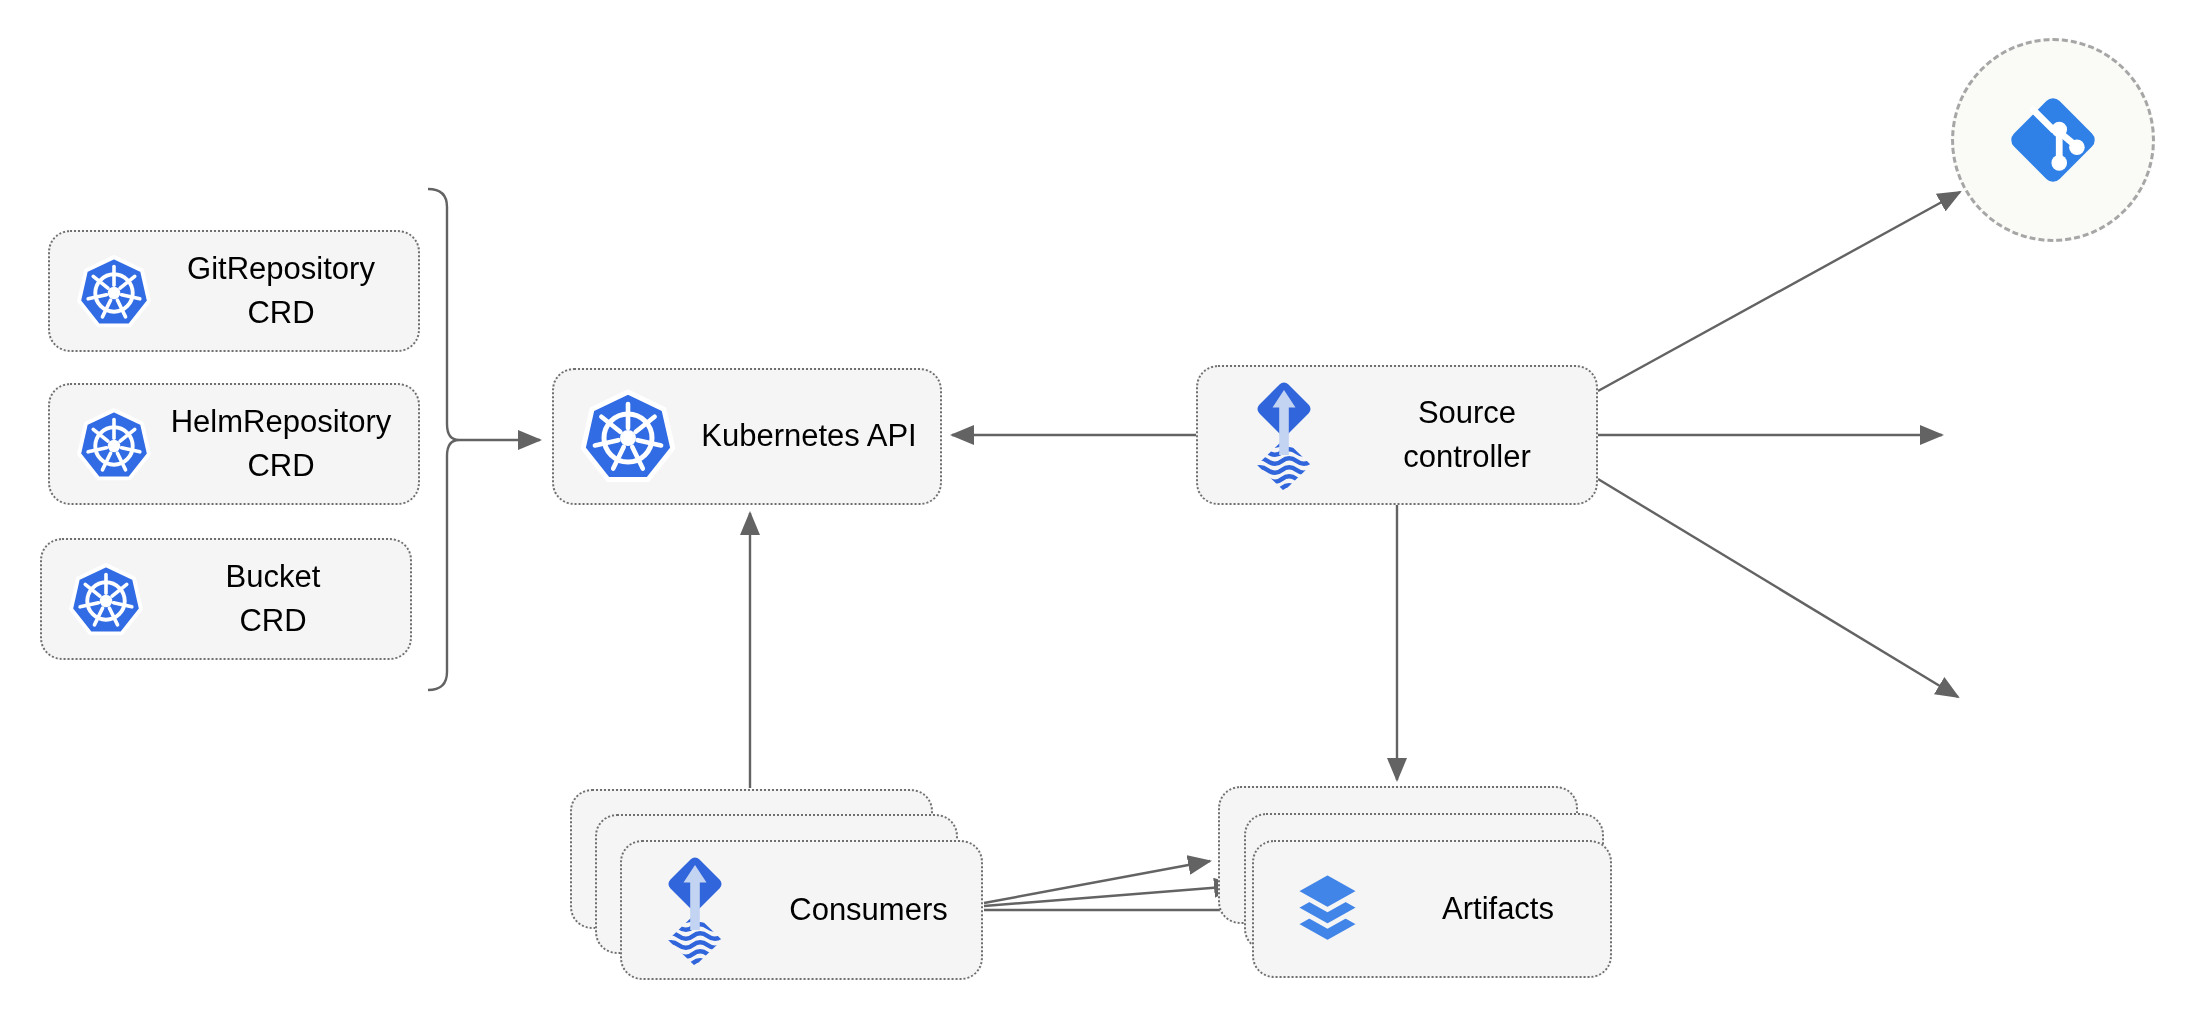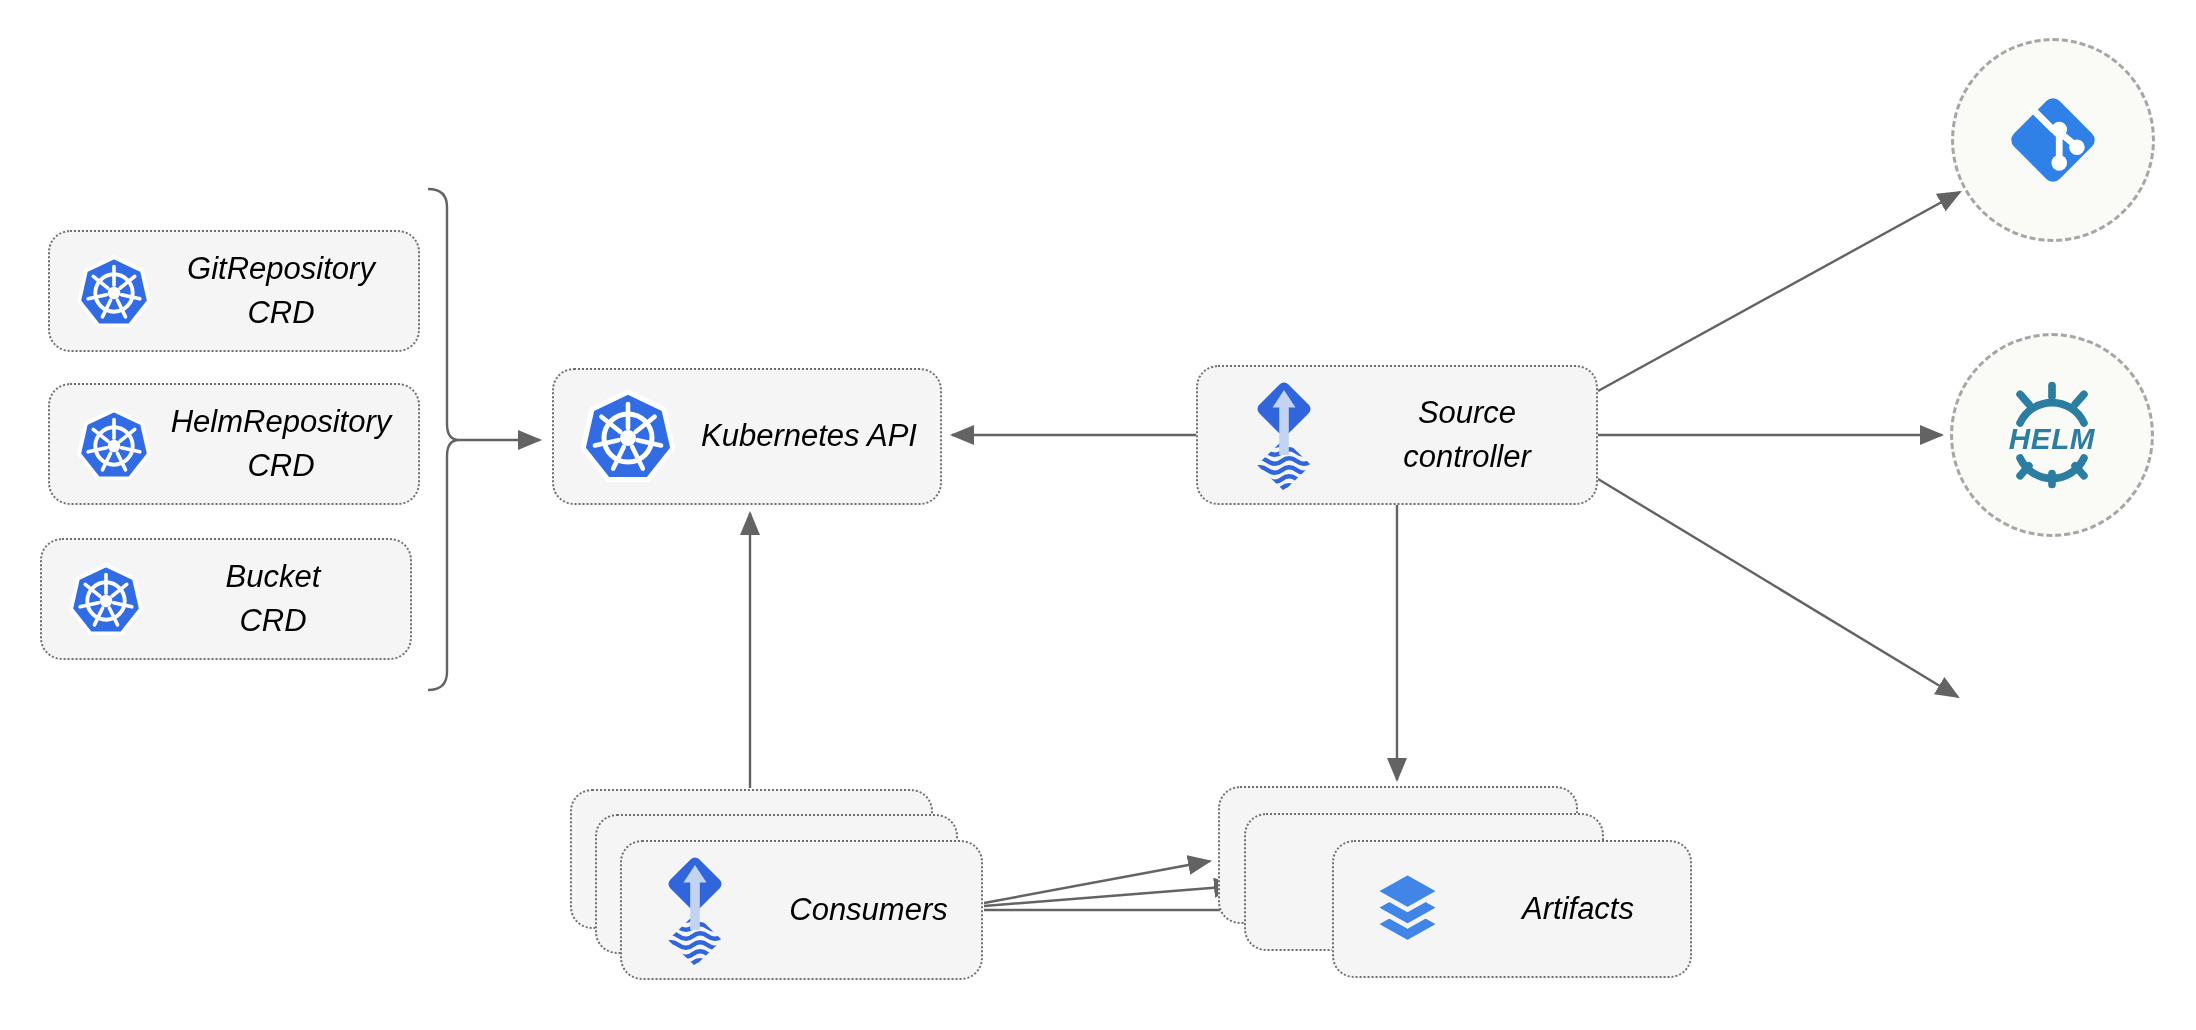--- a/index.html
+++ b/index.html
@@ -1,21 +1,20 @@
 <!DOCTYPE html>
 <html style="--canvas_bg: #ffffff; --box_bg: #f5f5f5; --box_border: #6f6f6f; --circle_bg: #fafaf7; --circle_border: #a6a6a6; --line: #636363; --text: #000000; --kubernetes_blue: #326ce5; --flux_blue: #3065dc; --flux_arrow_light: #c3d3f2; --git_blue: #2f81e7; --helm_teal: #2b7ea2; --s3_red: #e05243; --s3_dark: #7b2d21; --layers_blue: #4285e8;"><head>
 <meta charset="utf-8">
 <style>
   html,body{margin:0;padding:0;background:#fff;}
   .canvas{
     position:relative;width:2196px;height:1030px;
     background:var(--canvas_bg,#ffffff);
     font-family:"Liberation Sans","DejaVu Sans",sans-serif;
     overflow:hidden;
-    font-style:italic;
   }
   svg.connectors{position:absolute;left:0;top:0;z-index:1;}
   .node{
     position:absolute;z-index:2;box-sizing:border-box;
     background:var(--box_bg,#f5f5f5);
     border:2px dotted var(--box_border,#6f6f6f);
     border-radius:22px;
   }
   .node .icon{position:absolute;}
   .node .label{
@@ -138,21 +137,21 @@
   <div class="stackbox" style="left:595px;top:814px;width:363px;height:140px"></div>
   <div class="node" style="left:620px;top:840px;width:363px;height:140px">
     <svg class="icon" style="left:32px;top:12px" width="82" height="115">
         <use href="#sym-flux"></use>
       </svg>
     <div class="label" style="left:142px;right:8px">Consumers</div>
   </div>
 
   <div class="stackbox" style="left:1218px;top:786px;width:360px;height:138px"></div>
   <div class="stackbox" style="left:1244px;top:813px;width:360px;height:138px"></div>
-  <div class="node" style="left:1332px;top:840px;width:360px;height:138px">
+  <div class="node" style="left:1252px;top:840px;width:360px;height:138px">
     <svg class="icon" style="left:25px;top:20px" width="97" height="97" viewBox="0 0 100 100">
       <polygon points="50,45 84,64 50,83 16,64" style="fill:var(--layers_blue,#4285e8);stroke:#f5f5f5;stroke-width:5"></polygon>
       <polygon points="50,28 84,47 50,66 16,47" style="fill:var(--layers_blue,#4285e8);stroke:#f5f5f5;stroke-width:5"></polygon>
       <polygon points="50,11 84,30 50,49 16,30" style="fill:var(--layers_blue,#4285e8);stroke:#f5f5f5;stroke-width:5"></polygon>
     </svg>
     <div class="label" style="left:140px;right:8px">Artifacts</div>
   </div>
 
   <div class="circle" style="left:1951px;top:38px;width:204px;height:204px">
     <svg width="104" height="104" viewBox="0 0 100 100">
@@ -161,30 +160,15 @@
         <line x1="31" y1="21" x2="50" y2="40"></line>
         <line x1="58" y1="44" x2="70" y2="54"></line>
         <line x1="56" y1="45" x2="56" y2="66"></line>
       </g>
       <circle cx="56" cy="40" r="7.5" style="fill:#ffffff"></circle>
       <circle cx="73" cy="57" r="7.5" style="fill:#ffffff"></circle>
       <circle cx="56" cy="72" r="7.5" style="fill:#ffffff"></circle>
     </svg>
   </div>
 
-  <div class="circle" style="left:1950px;top:333px;width:204px;height:204px">
-    <svg width="110" height="110" viewBox="0 0 100 100">
-      <g style="stroke:var(--helm_teal,#2b7ea2);stroke-width:7;fill:none;stroke-linecap:round">
-        <path d="M21,39 A32,32 0 0 1 79,39"></path>
-        <path d="M21,71 A32,32 0 0 0 79,71"></path>
-        <line x1="50" y1="5" x2="50" y2="15"></line>
-        <line x1="21" y1="13" x2="29" y2="22"></line>
-        <line x1="79" y1="13" x2="71" y2="22"></line>
-        <line x1="50" y1="95" x2="50" y2="85"></line>
-        <line x1="21" y1="87" x2="29" y2="78"></line>
-        <line x1="79" y1="87" x2="71" y2="78"></line>
-      </g>
-      <text x="50" y="63" text-anchor="middle" style="fill:var(--helm_teal,#2b7ea2);font-family:'Liberation Sans',sans-serif;font-size:27px;font-weight:bold;letter-spacing:0.5px">HELM</text>
-    </svg>
-  </div>
 
 
 </div>
 
 </body></html>

